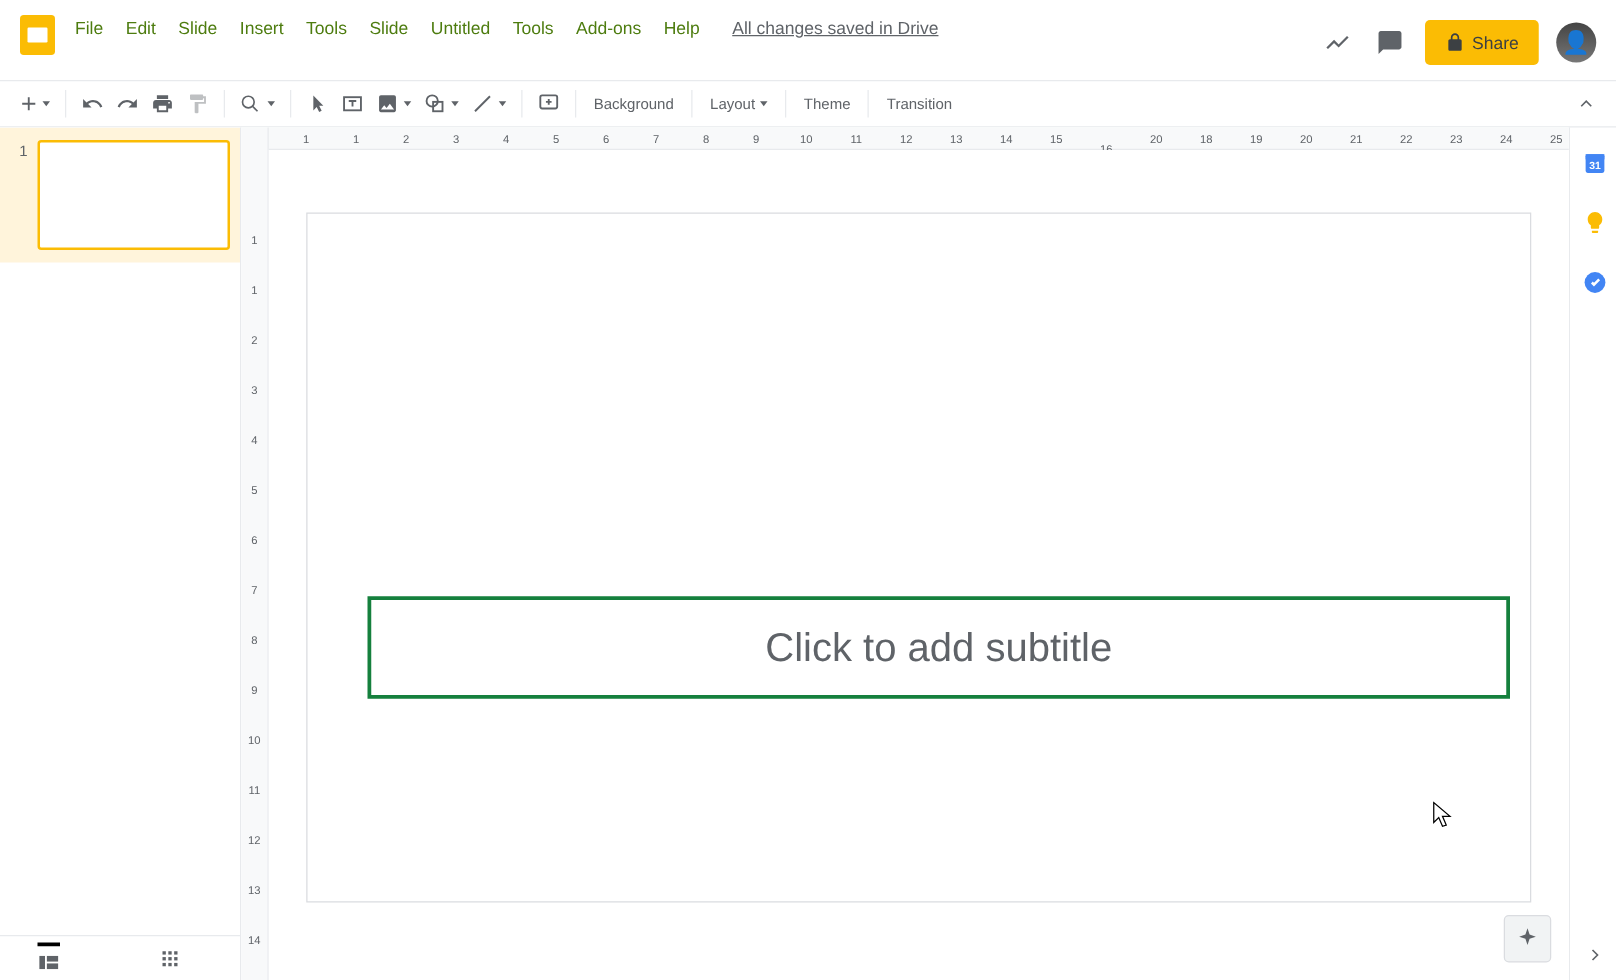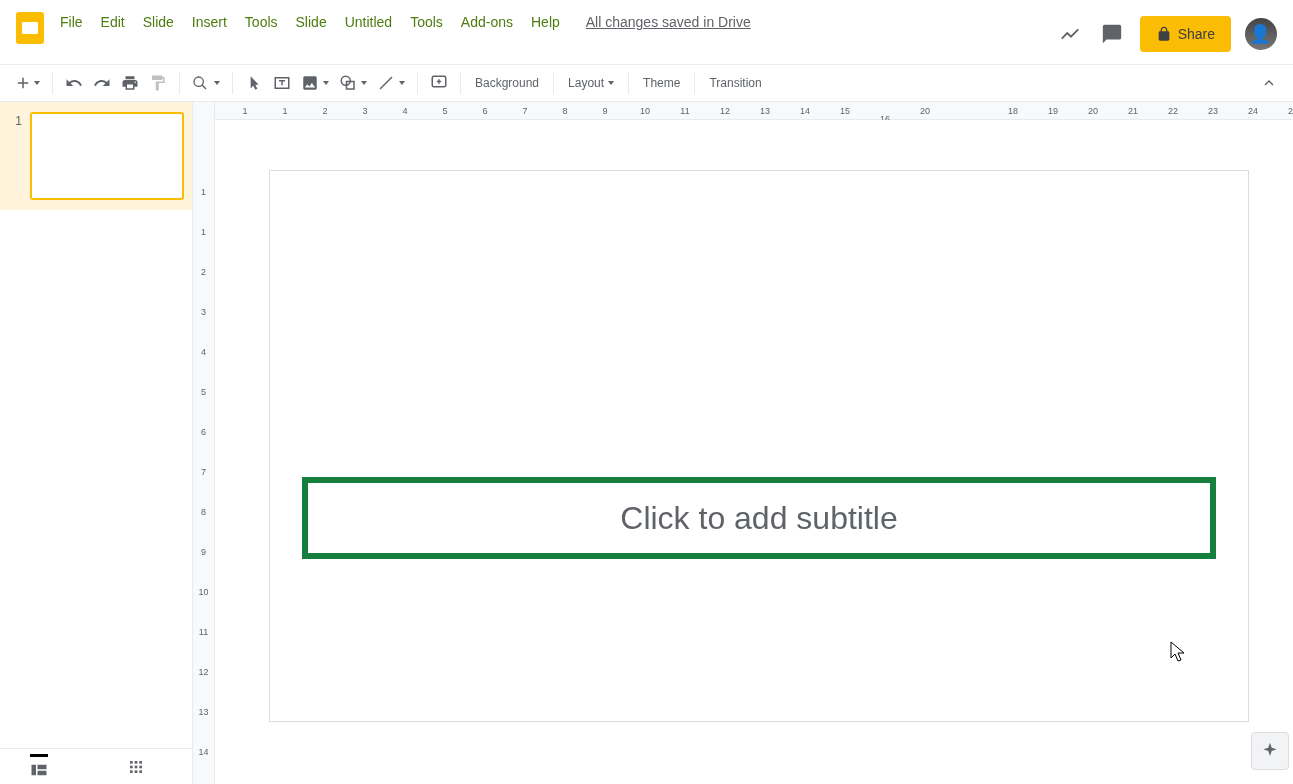--- a/index.html
+++ b/index.html
@@ -50,21 +50,21 @@
 .canvas-area { flex: 1; position: relative; background: #fff; display:flex; }
 .vruler { width: 22px; background: #f8f9fa; border-right: 1px solid #e8eaed; position:relative; font-size:9px; color:#5f6368; display:flex; flex-direction:column; align-items:center; padding-top:80px;}
 .vruler .tick { height:26px; display:flex; align-items:center;}
 .hruler { height: 18px; background: #f8f9fa; border-bottom: 1px solid #e8eaed; display:flex; align-items:center; font-size:9px; color:#5f6368; padding-left:20px; gap:0;}
 .hruler .htick { width:40px; text-align:center;}
 .canvas-main { flex:1; display:flex; flex-direction:column; }
 .canvas-scroll { flex:1; background: #fff; position:relative; padding: 50px 18px 30px; overflow:hidden; }
 .slide { width: 980px; height: 552px; background: #fff; border: 1px solid #dadce0; margin: 0 auto; position: relative; }
 .title-box { position:absolute; left:32px; top:80px; width:914px; height:220px; border:1px solid #dadce0; display:flex; align-items:center; justify-content:center; }
 .title-ph { font-size: 60px; color: #000; font-family: Arial; }
-.subtitle-box { position:absolute; left:32px; top:306px; width:914px; height:82px; border:6px solid #15803d; display:flex; align-items:center; justify-content:center; }
+.subtitle-box { position:absolute; left:48px; top:306px; width:914px; height:82px; border:3px solid #15803d; display:flex; align-items:center; justify-content:center; }
 .subtitle-ph { font-size: 32px; color: #5f6368; font-family: Arial; }
 .explore-btn { position:absolute; bottom:14px; right:14px; width:38px; height:38px; background:#f1f3f4; border:1px solid #dadce0; border-radius:4px; display:flex; align-items:center; justify-content:center; color:#5f6368; cursor:pointer;}
 
 
 .sidepanel { width: 48px; border-left: 1px solid #e8eaed; display: flex; flex-direction: column; align-items: center; padding-top: 18px; gap: 28px; }
 .side-icon { width: 20px; height: 20px; cursor:pointer; }
 .side-expand { margin-top:auto; width:40px; height:40px; display:flex; align-items:center; justify-content:center; color:#5f6368; cursor:pointer; }
 
 .dd { width:0; height:0; border-left:3px solid transparent; border-right:3px solid transparent; border-top:4px solid #5f6368; display:inline-block;}
 
@@ -318,21 +318,21 @@
             <span class="htick" style="width: 20px;">13</span>
             <span class="htick" style="width: 20px;"></span>
             <span class="htick" style="width: 20px;">14</span>
             <span class="htick" style="width: 20px;"></span>
             <span class="htick" style="width: 20px;">15</span>
             <span class="htick" style="width: 20px;"></span>
             <span class="htick" style="width: 20px; margin-top: 17px;">16</span>
             <span class="htick" style="width: 20px;"></span>
             <span class="htick" style="width: 20px;">20</span>
             <span class="htick" style="width: 20px;"></span>
-            <span class="htick" style="width: 20px; margin-left: 48px;">18</span>
+            <span class="htick" style="width: 20px;">18</span>
             <span class="htick" style="width: 20px;"></span>
             <span class="htick" style="width: 20px;">19</span>
             <span class="htick" style="width: 20px;"></span>
             <span class="htick" style="width: 20px;">20</span>
             <span class="htick" style="width: 20px;"></span>
             <span class="htick" style="width: 20px;">21</span>
             <span class="htick" style="width: 20px;"></span>
             <span class="htick" style="width: 20px;">22</span>
             <span class="htick" style="width: 20px;"></span>
             <span class="htick" style="width: 20px;">23</span>

